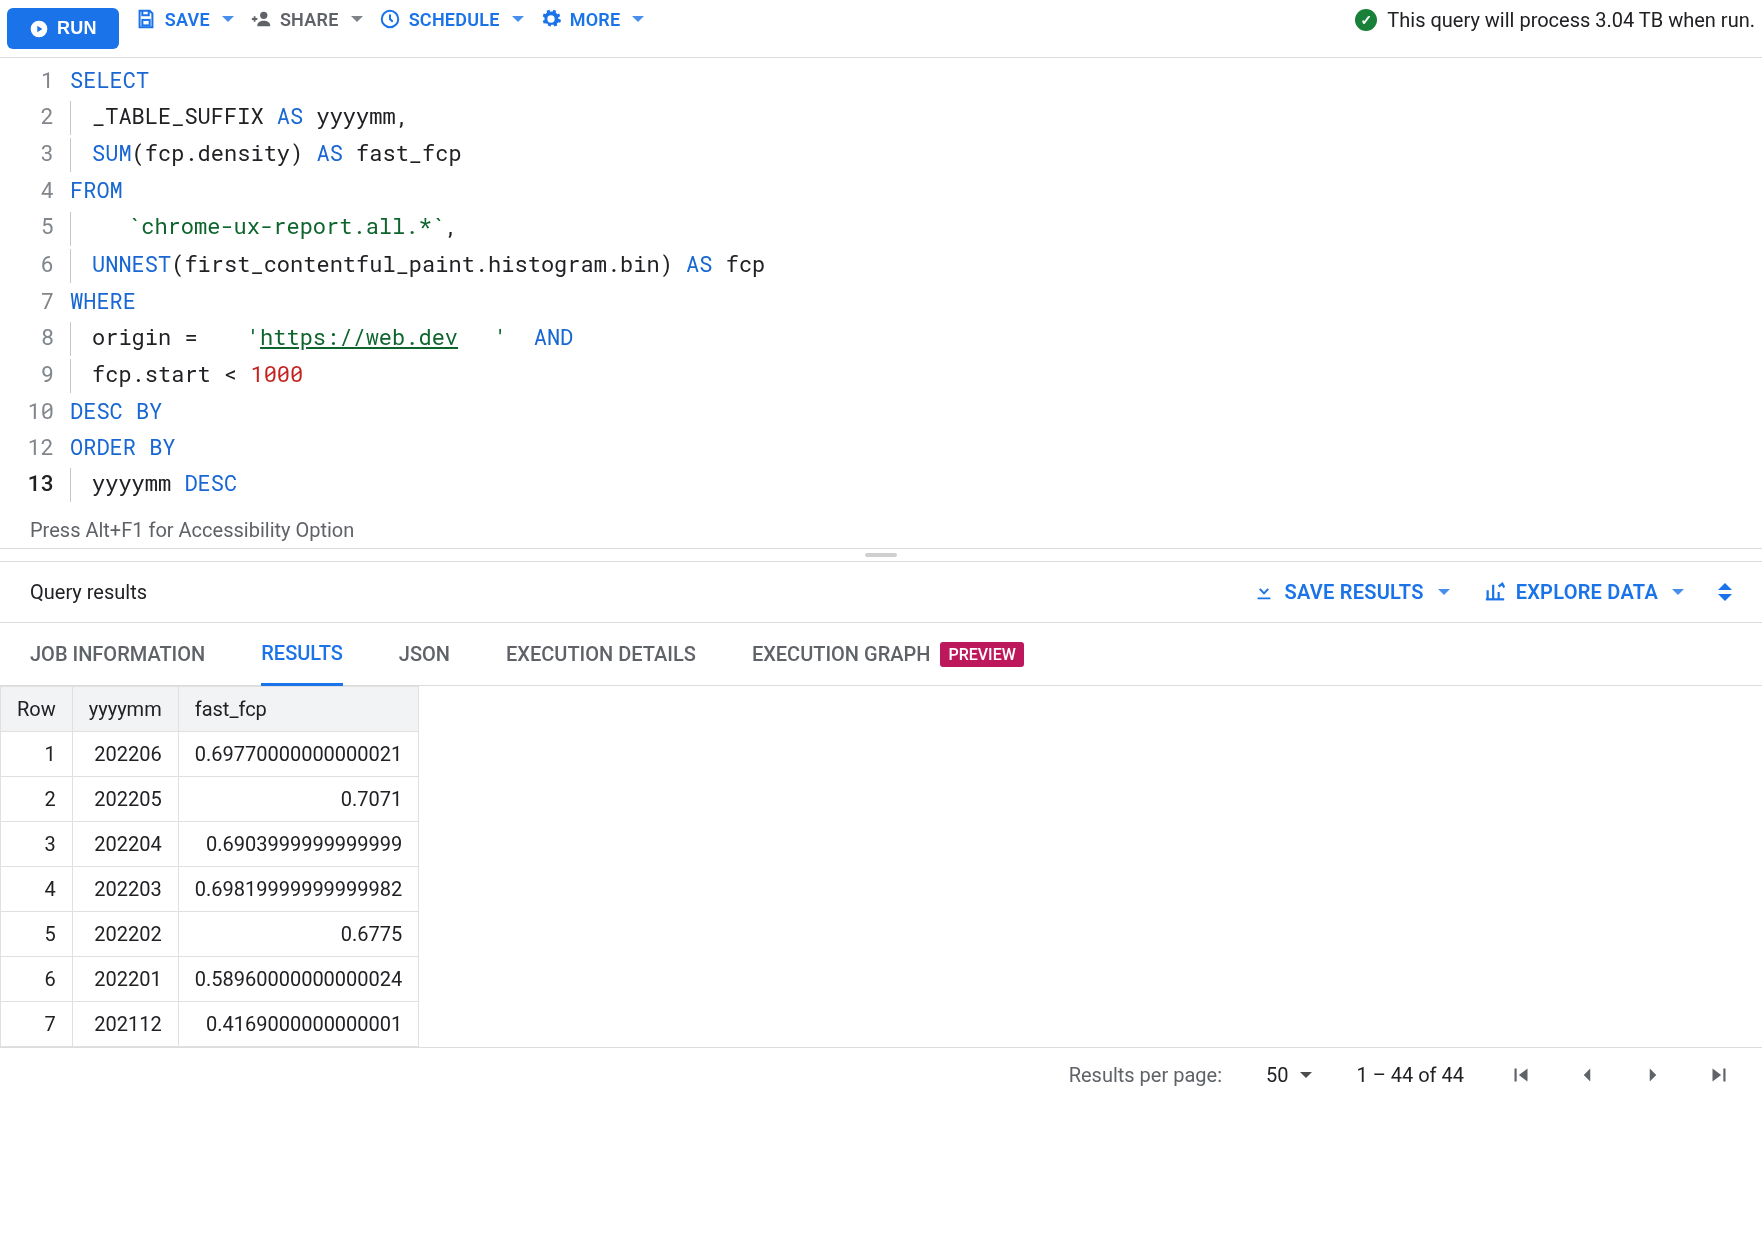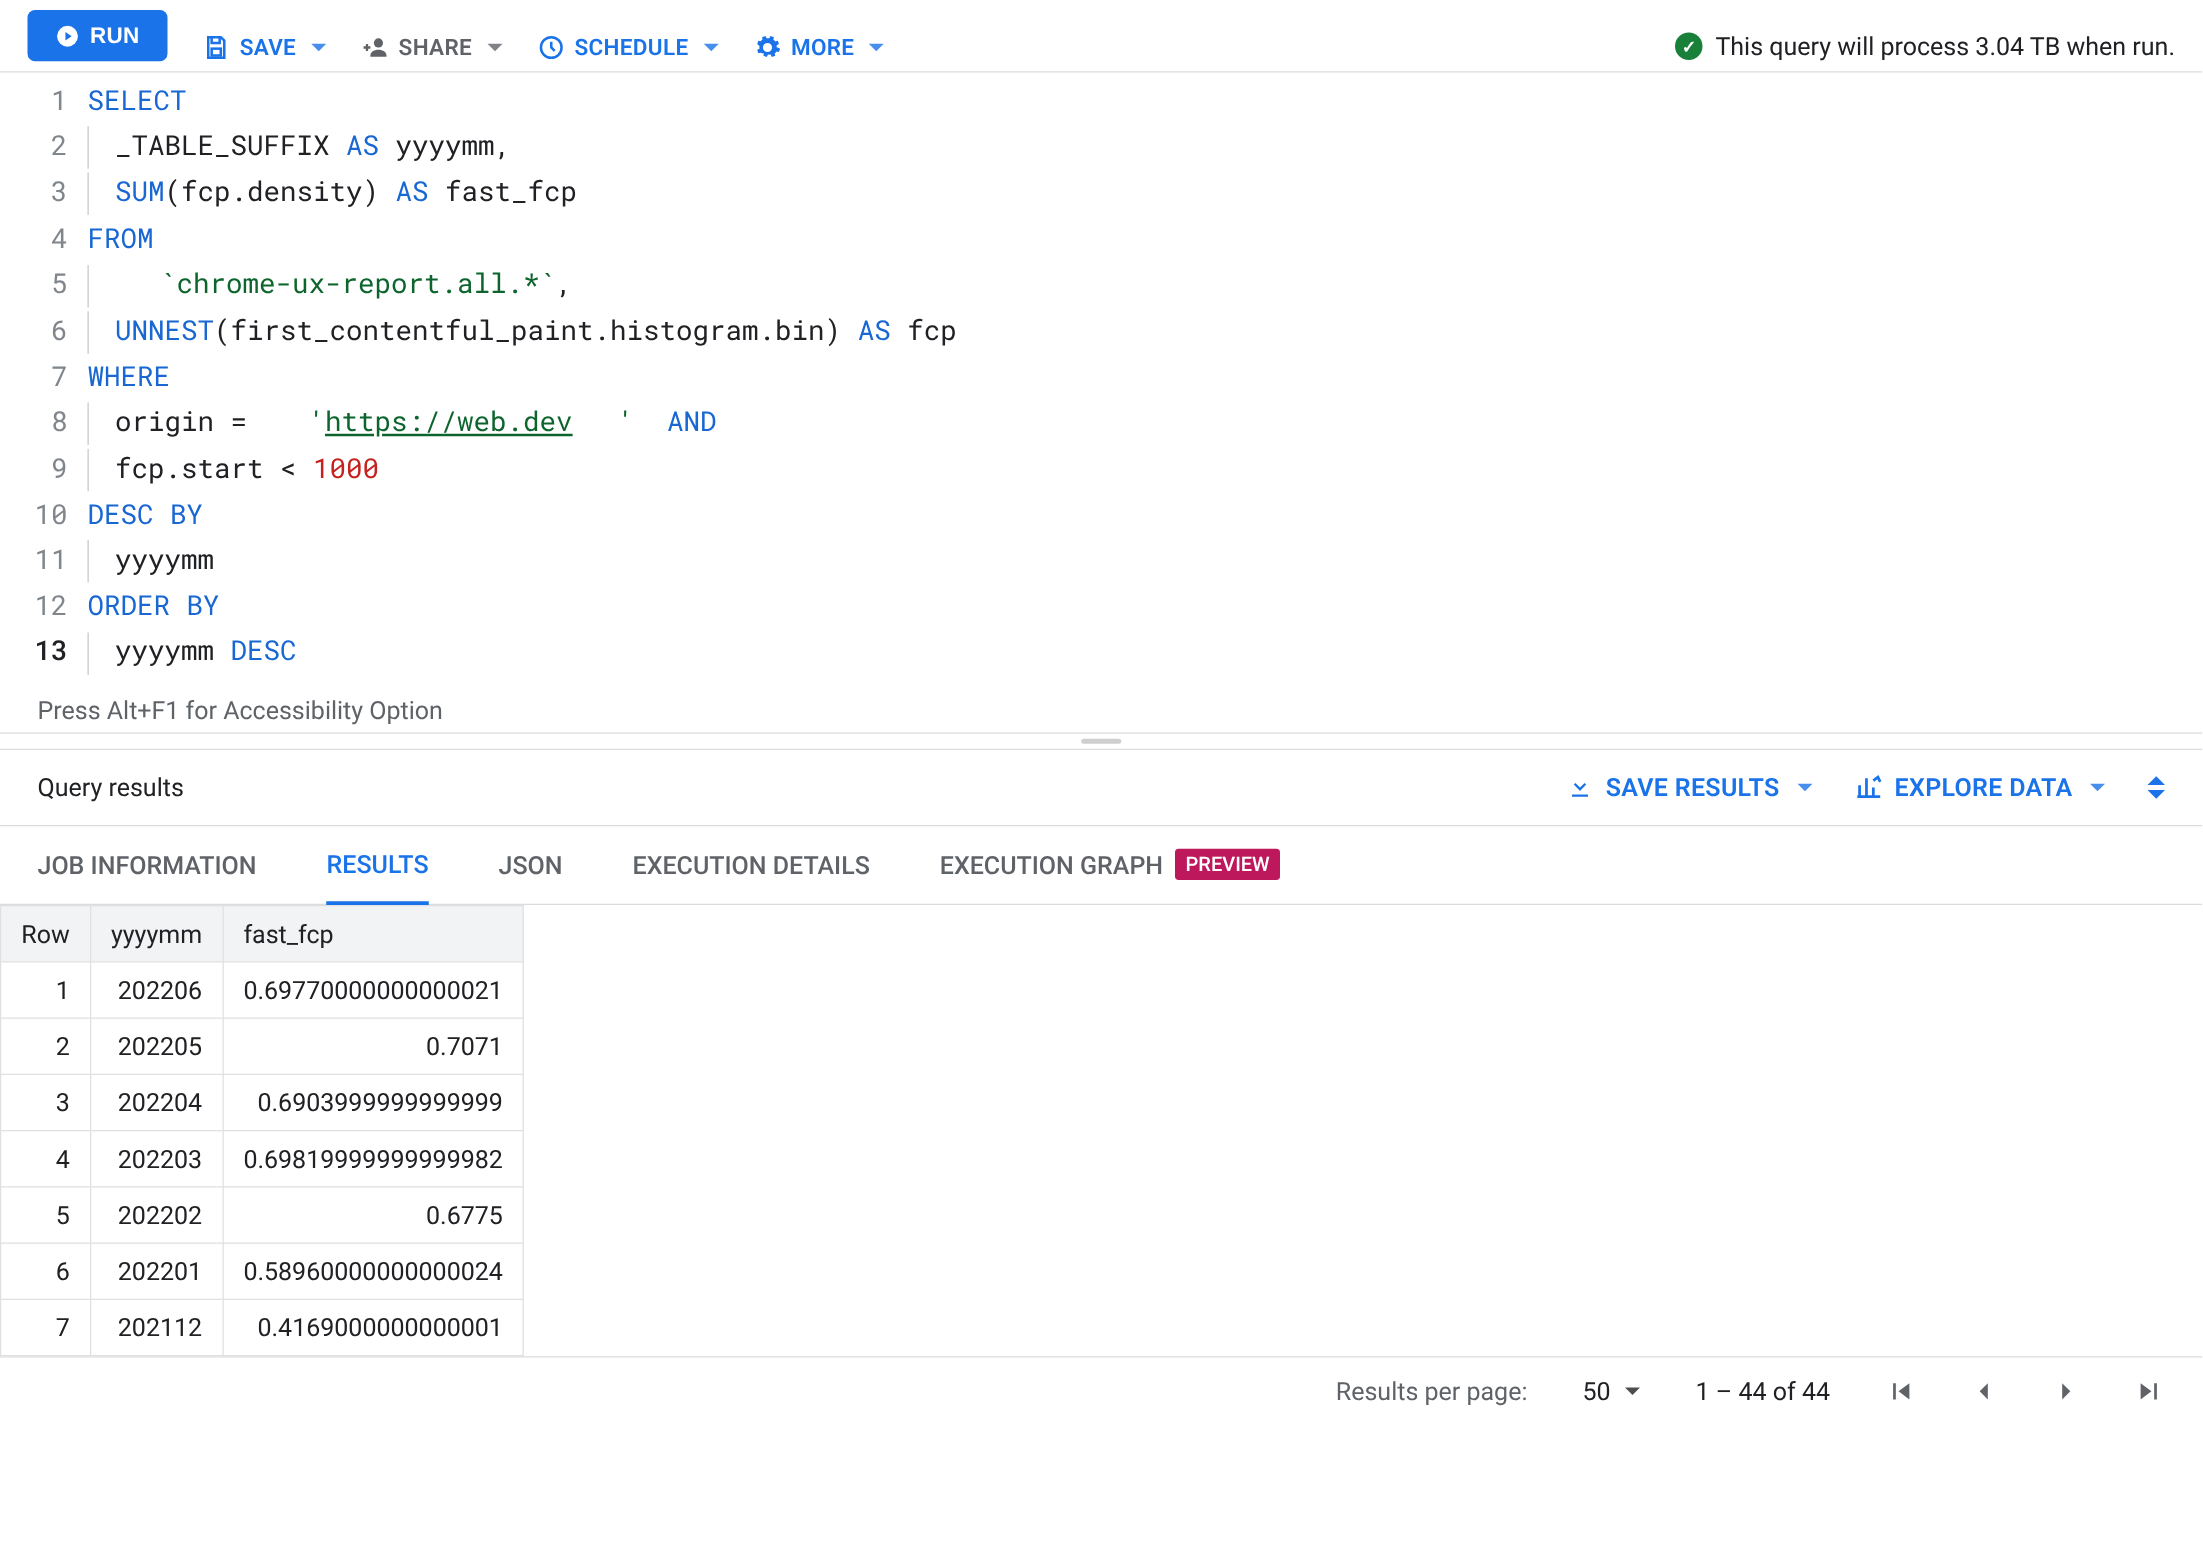--- a/index.html
+++ b/index.html
@@ -18,23 +18,23 @@
     margin:0;
     font-family:Roboto,"Helvetica Neue",Arial,sans-serif;
     font-size:18px;
     color:var(--dark);
     background:#fff;
   }
 
   
   .toolbar{
     display:flex;
-    align-items:flex-end;
-    gap:28px;
-    padding:8px 22px;
+    align-items:flex-start;
+    gap:16px;
+    padding:8px 7px;
     border-bottom:1px solid var(--border);
   }
   .run-btn{
     display:inline-flex;
     align-items:center;
     gap:8px;
     background:var(--blue);
     color:#fff;
     font-weight:600;
     font-size:18px;
@@ -258,24 +258,20 @@
       <div class="gutter">8</div>
       <div class="code"><span class="ind"></span><span>origin = </span><span class="str">'</span><span class="url">https://web.dev</span><span class="str">'</span><span>  </span><span class="kw">AND</span></div>
     </div>
     <div class="row">
       <div class="gutter">9</div>
       <div class="code"><span class="ind"></span><span>fcp.start &lt; </span><span class="num">1000</span></div>
     </div>
     <div class="row">
       <div class="gutter">10</div>
       <div class="code"><span class="kw">DESC BY</span></div>
-    </div>
-    <div class="row">
-      <div class="gutter">11</div>
-      <div class="code"><span class="ind"></span><span>yyyymm</span></div>
     </div>
     <div class="row">
       <div class="gutter">12</div>
       <div class="code"><span class="kw">ORDER BY</span></div>
     </div>
     <div class="row current">
       <div class="gutter">13</div>
       <div class="code"><span class="ind"></span><span>yyyymm </span><span class="kw">DESC</span></div>
     </div>
   </div>

